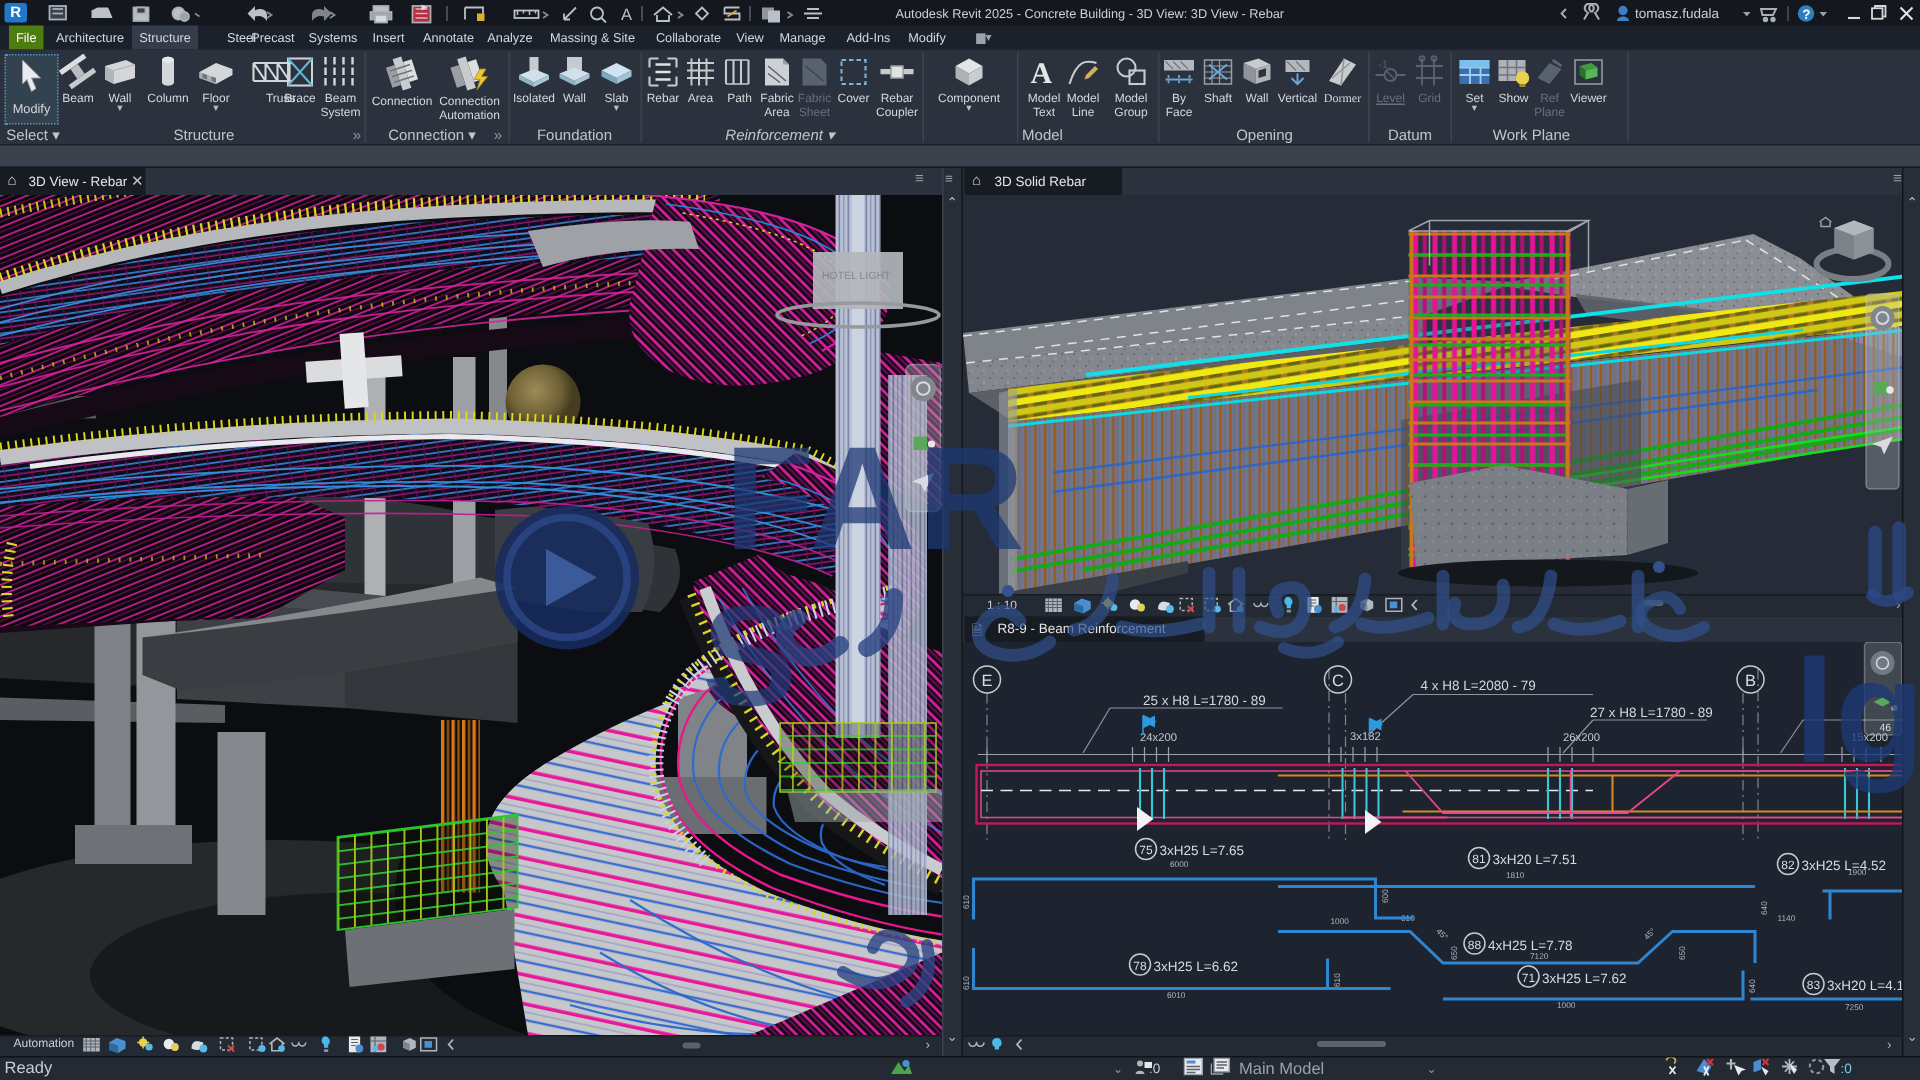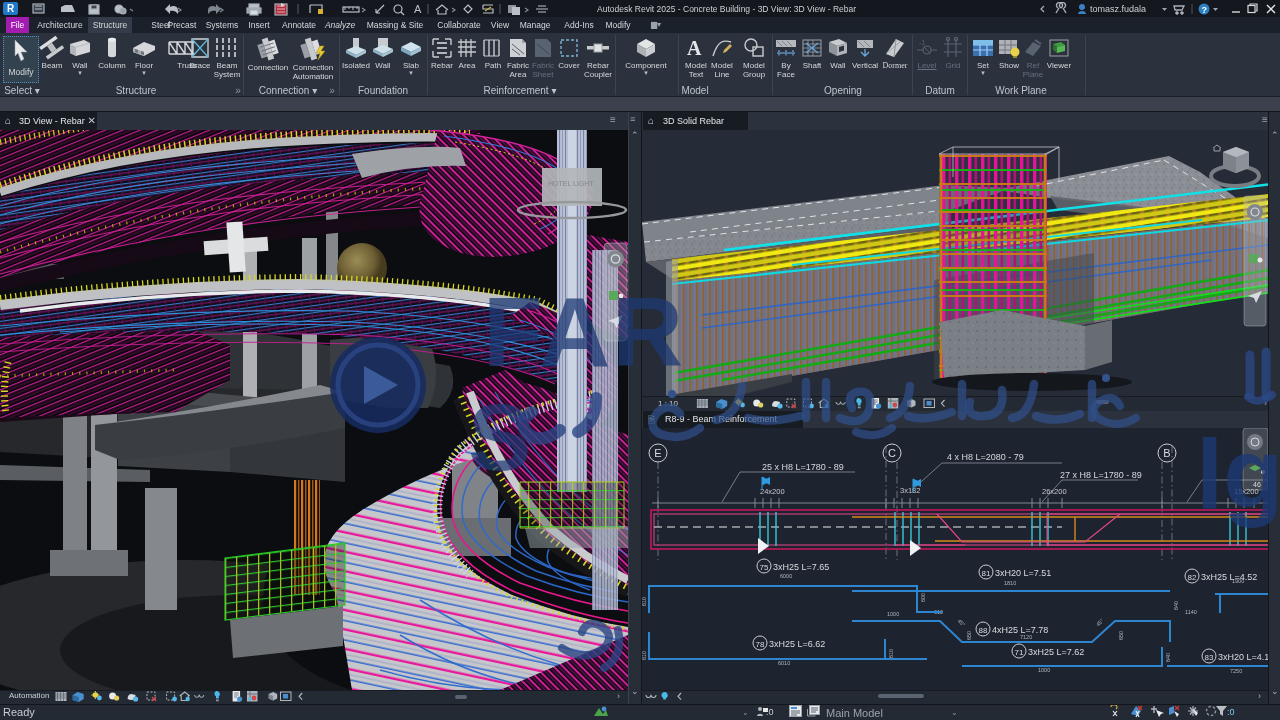--- a/index.html
+++ b/index.html
@@ -98,29 +98,29 @@
       <path d="M173 6 l2.5 3 2.5-3" fill="#9aa2ab" stroke="none"></path>
       <path d="M192 10 h8" stroke="#d5d8dc" stroke-width="1.4"></path>
       <rect x="208" y="3.5" width="7" height="7" stroke="#d5d8dc" stroke-width="1.2"></rect>
         <path d="M210 3.5 v-1.5 h7 v7 h-1.5" stroke="#d5d8dc" stroke-width="1.2"></path>
       <path d="M227 3 l8 8 m0 -8 l-8 8" stroke="#e2e5e8" stroke-width="1.4"></path>
     </svg>
   </div>
 
   <div class="abs" id="menurow"></div>
   <div id="menutabs">
-    <div class="mtab" style="left:6px;width:23px;background:#a21caf;color:#fff;">File</div>
+    <div class="mtab" style="left:6px;width:23px;background:#4d7c0f;color:#fff;">File</div>
     <div class="mtab" style="left:36px;width:48px;">Architecture</div>
     <div class="mtab" style="left:88px;width:44px;background:#333c48;">Structure</div>
     <div class="mtab" style="left:137px;width:24px;margin-left:12px;">Steel</div>
     <div class="mtab" style="left:166px;width:32px;">Precast</div>
     <div class="mtab" style="left:205px;width:34px;">Systems</div>
     <div class="mtab" style="left:246px;width:26px;">Insert</div>
     <div class="mtab" style="left:280px;width:38px;">Annotate</div>
-    <div class="mtab" style="left:323px;width:34px;font-style:italic;">Analyze</div>
+    <div class="mtab" style="left:323px;width:34px;">Analyze</div>
     <div class="mtab" style="left:363px;width:64px;">Massing &amp; Site</div>
     <div class="mtab" style="left:436px;width:46px;">Collaborate</div>
     <div class="mtab" style="left:489px;width:22px;">View</div>
     <div class="mtab" style="left:518px;width:34px;">Manage</div>
     <div class="mtab" style="left:561px;width:36px;">Add-Ins</div>
     <div class="mtab" style="left:603px;width:30px;">Modify</div>
     <div class="mtab" style="left:645px;width:22px;color:#9aa2ab;font-size:8px;">▆▾</div>
   </div>
 
   <div class="abs" id="ribbon"></div>
@@ -290,21 +290,21 @@
       </div>
     <div class="ritem" style="left:575px;">
         <svg width="26" height="24" viewBox="0 0 26 24">
           <rect x="2" y="10" width="8" height="3.5" fill="#c8cbce"></rect>
           <rect x="16" y="10" width="8" height="3.5" fill="#c8cbce"></rect>
           <rect x="9" y="8" width="8" height="8" fill="#e0e2e4" stroke="#9aa0a6"></rect>
         </svg>
         <span>Rebar<br>Coupler</span>
       </div>
     <div class="gdiv" style="left:615px;top:35px;"></div>
-    <div class="glab" style="left:460px;width:120px;top:84px;">Reinforcement ▾</div>
+    <div class="glab" style="left:460px;width:120px;top:84px;font-style:italic;">Reinforcement ▾</div>
 
     <div class="ritem" style="left:623px;">
         <svg width="26" height="24" viewBox="0 0 26 24">
           <path d="M4 8 L13 3 L22 8 L13 13 Z" fill="#e2e4e6"></path>
           <path d="M4 8 L13 13 L13 21 L4 16Z" fill="#aeb2b7"></path>
           <path d="M13 13 L22 8 L22 16 L13 21Z" fill="#c9ccd0"></path>
         </svg>
         <span>Component</span>
         <span class="caret">▾</span>
       </div>

